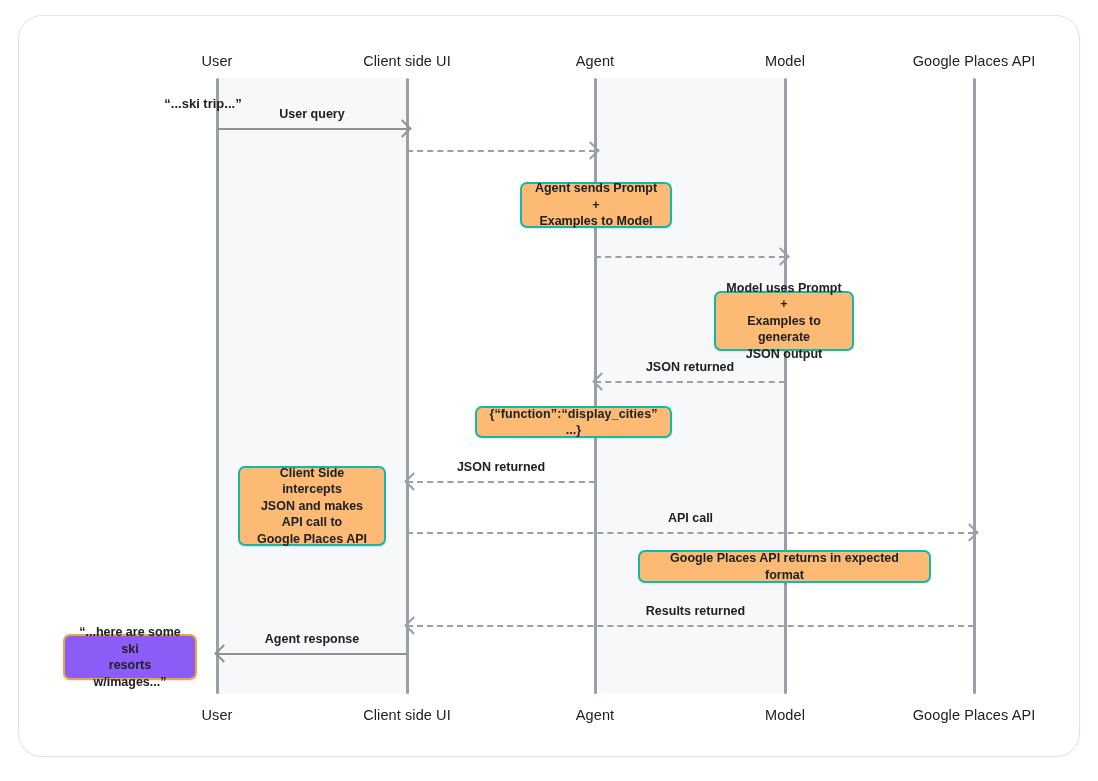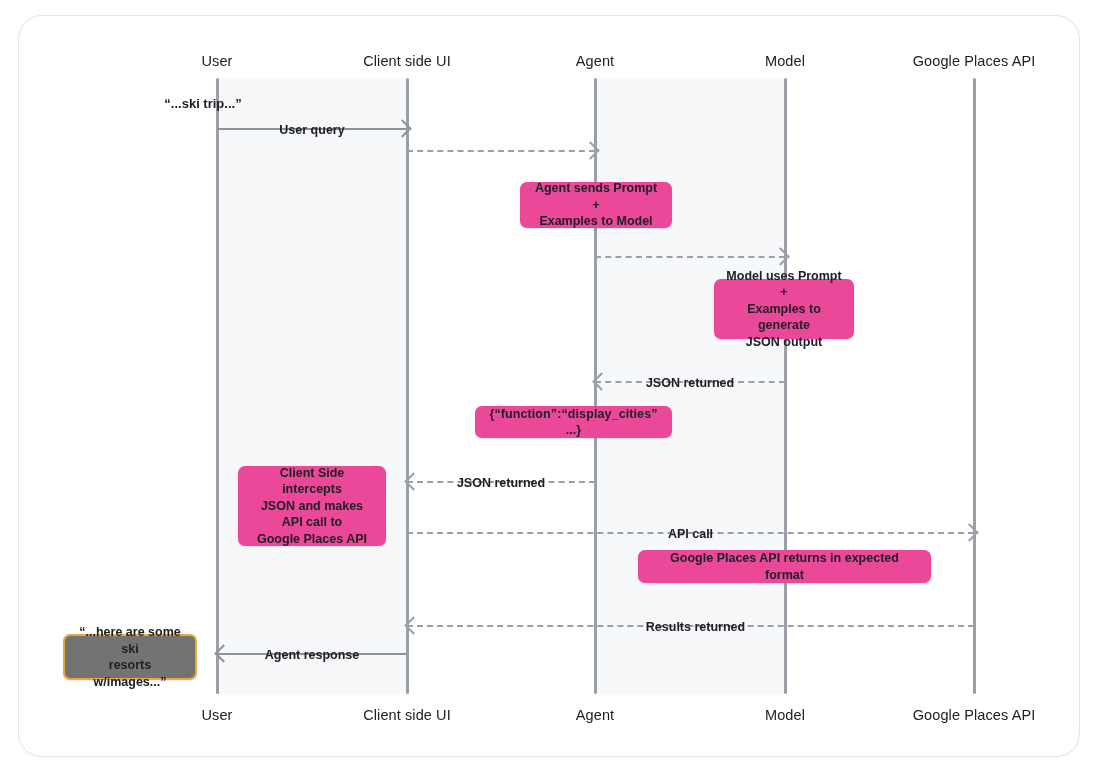--- a/index.html
+++ b/index.html
@@ -64,21 +64,20 @@
 
   
   .msg-label {
     position: absolute;
     font-size: 12.5px;
     font-weight: bold;
     color: #202124;
     text-align: center;
     white-space: nowrap;
     transform: translateX(-50%);
-    margin-top: 16px;
   }
 
   
   .arrow-line {
     position: absolute;
     height: 0;
     border-top: 2px solid #9aa0a6;
   }
   .arrow-line.solid {
     border-top-style: solid;
@@ -120,25 +119,25 @@
     line-height: 1.32;
     text-align: center;
     display: flex;
     align-items: center;
     justify-content: center;
     padding: 5px 10px;
     color: #202124;
     box-shadow: 0 1px 2px rgba(0,0,0,0.10);
   }
   .note.blue {
-    background: #ec4899;
-    border: 2px solid #ec4899;
+    background: #fdba74;
+    border: 2px solid #14b8a6;
   }
   .note.amber {
-    background: #737373;
+    background: #8b5cf6;
     border: 2px solid #e9a93c;
   }
   .note.mono {
     font-weight: bold;
     letter-spacing: 0.1px;
   }
   .note-text { white-space: pre-line; }
 
   .edge-text {
     position: absolute;
@@ -191,21 +190,21 @@
       <div class="arrow-head left thin" style="left: 407px; top: 625px;"></div>
       <div class="msg-label" style="left: 690.5px; top: 604px; padding-left: 10px;">Results returned</div>
       <div class="arrow-line solid" style="left: 217px; top: 653px; width: 190px;"></div>
       <div class="arrow-head left" style="left: 217px; top: 653px;"></div>
       <div class="msg-label" style="left: 312px; top: 632px;">Agent response</div>
       <div class="edge-text" style="left: 128px; top: 96px; width: 150px; text-align: center;">“...ski trip...”</div>
       <div class="note blue" style="left: 520px; top: 182px; width: 152px; height: 46px;">
         <span class="note-text">Agent sends Prompt +
 Examples to Model</span>
       </div>
-      <div class="note blue" style="left: 714px; top: 279px; width: 140px; height: 60px;">
+      <div class="note blue" style="left: 714px; top: 291px; width: 140px; height: 60px;">
         <span class="note-text">Model uses Prompt +
 Examples to generate
 JSON output</span>
       </div>
       <div class="note blue mono" style="left: 475px; top: 406px; width: 197px; height: 32px;">
         <span class="note-text">{“function”:“display_cities” ...}</span>
       </div>
       <div class="note blue" style="left: 238px; top: 466px; width: 148px; height: 80px;">
         <span class="note-text">Client Side intercepts
 JSON and makes

